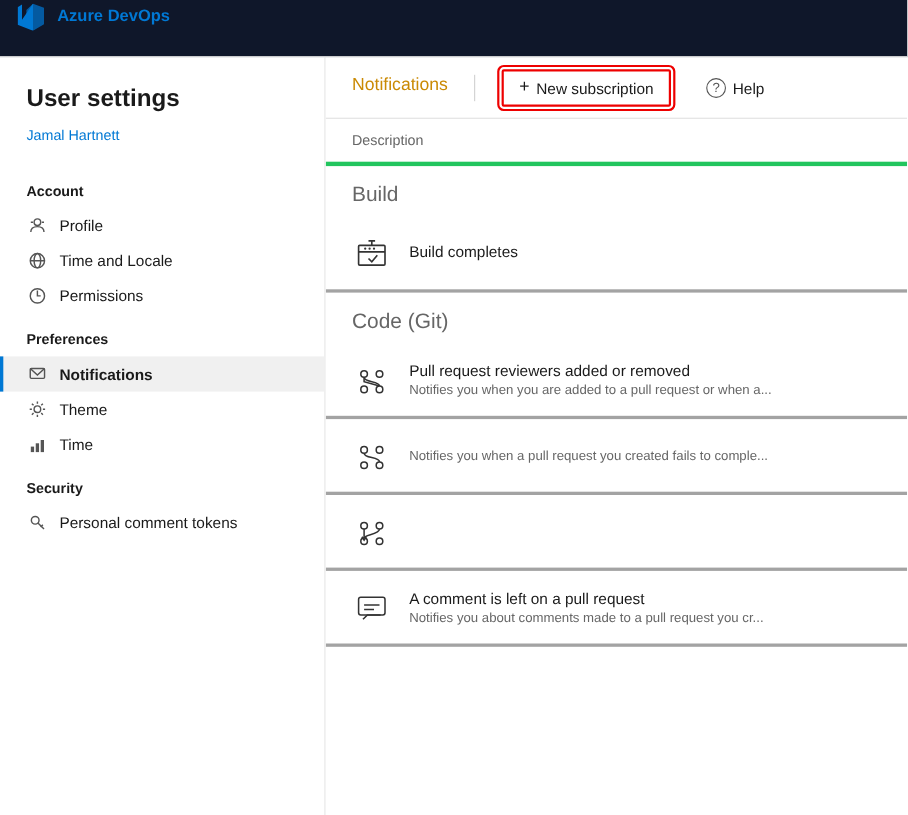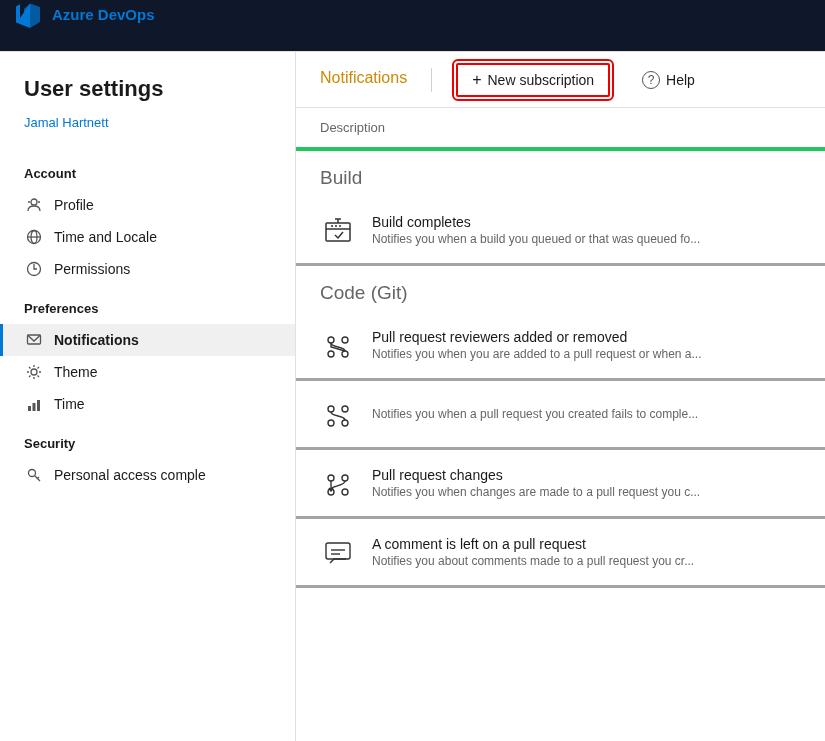--- a/index.html
+++ b/index.html
@@ -316,21 +316,21 @@
 
     <div class="sidebar-section-label">Security</div>
     <div class="sidebar-item">
       <span class="item-icon">
         <svg width="16" height="16" viewBox="0 0 16 16" fill="none">
             <circle cx="6" cy="6" r="3.5" stroke="#555" stroke-width="1.3"></circle>
             <path d="M8.5 8.5L14 14" stroke="#555" stroke-width="1.3"></path>
             <line x1="11" y1="12" x2="13" y2="10" stroke="#555" stroke-width="1.3"></line>
           </svg>
       </span>
-      <span>Personal access comple</span>
+      <span>Personal comment tokens</span>
     </div>
   </div>
 
   <div class="content-area">
 
     <div class="content-header">
       <span class="tab-label">Notifications</span>
       <div class="tab-divider"></div>
       <button class="new-subscription-btn">
         <span class="plus-icon">+</span>
@@ -355,21 +355,20 @@
             <line x1="10" y1="11" x2="10" y2="11.1" stroke="#333" stroke-width="2" stroke-linecap="round"></line>
             <line x1="14" y1="11" x2="14" y2="11.1" stroke="#333" stroke-width="2" stroke-linecap="round"></line>
             <line x1="18" y1="11" x2="18" y2="11.1" stroke="#333" stroke-width="2" stroke-linecap="round"></line>
             <path d="M13 20l3 3 5-6" stroke="#333" stroke-width="1.5" fill="none"></path>
             <path d="M16 4v4" stroke="#333" stroke-width="1.5"></path>
             <path d="M13 4h6" stroke="#333" stroke-width="1.5"></path>
           </svg>
         </div>
         <div class="notification-item-text">
           <div class="notification-item-title">Build completes</div>
-          <div class="notification-item-desc">Notifies you when a build you queued or that was queued fo...</div>
         </div>
       </div>
 
       <div class="section-group-label">Code (Git)</div>
 
       <div class="notification-item">
         <div class="notification-item-icon">
           <svg width="32" height="32" viewBox="0 0 32 32" fill="none">
             <circle cx="9" cy="10" r="3" stroke="#333" stroke-width="1.4"></circle>
             <circle cx="23" cy="10" r="3" stroke="#333" stroke-width="1.4"></circle>
@@ -406,24 +405,20 @@
           <svg width="32" height="32" viewBox="0 0 32 32" fill="none">
             <circle cx="9" cy="10" r="3" stroke="#333" stroke-width="1.4"></circle>
             <circle cx="23" cy="10" r="3" stroke="#333" stroke-width="1.4"></circle>
             <circle cx="9" cy="24" r="3" stroke="#333" stroke-width="1.4"></circle>
             <circle cx="23" cy="24" r="3" stroke="#333" stroke-width="1.4"></circle>
             <path d="M9 13 C9 18 9 18 9 21" stroke="#333" stroke-width="1.4" fill="none"></path>
             <path d="M23 13 C23 18 9 18 9 21" stroke="#333" stroke-width="1.4" fill="none"></path>
             <polyline points="7,20 9,23 11,20" stroke="#333" stroke-width="1.4" fill="none"></polyline>
           </svg>
         </div>
-        <div class="notification-item-text">
-          <div class="notification-item-title">Pull request changes</div>
-          <div class="notification-item-desc">Notifies you when changes are made to a pull request you c...</div>
-        </div>
       </div>
 
       <div class="notification-item">
         <div class="notification-item-icon">
           <svg width="32" height="32" viewBox="0 0 32 32" fill="none">
             <rect x="4" y="6" width="24" height="16" rx="2" stroke="#333" stroke-width="1.4"></rect>
             <path d="M8 26l4-4h12" stroke="#333" stroke-width="1.4" fill="none"></path>
             <line x1="9" y1="13" x2="23" y2="13" stroke="#333" stroke-width="1.4"></line>
             <line x1="9" y1="17" x2="18" y2="17" stroke="#333" stroke-width="1.4"></line>
           </svg>

